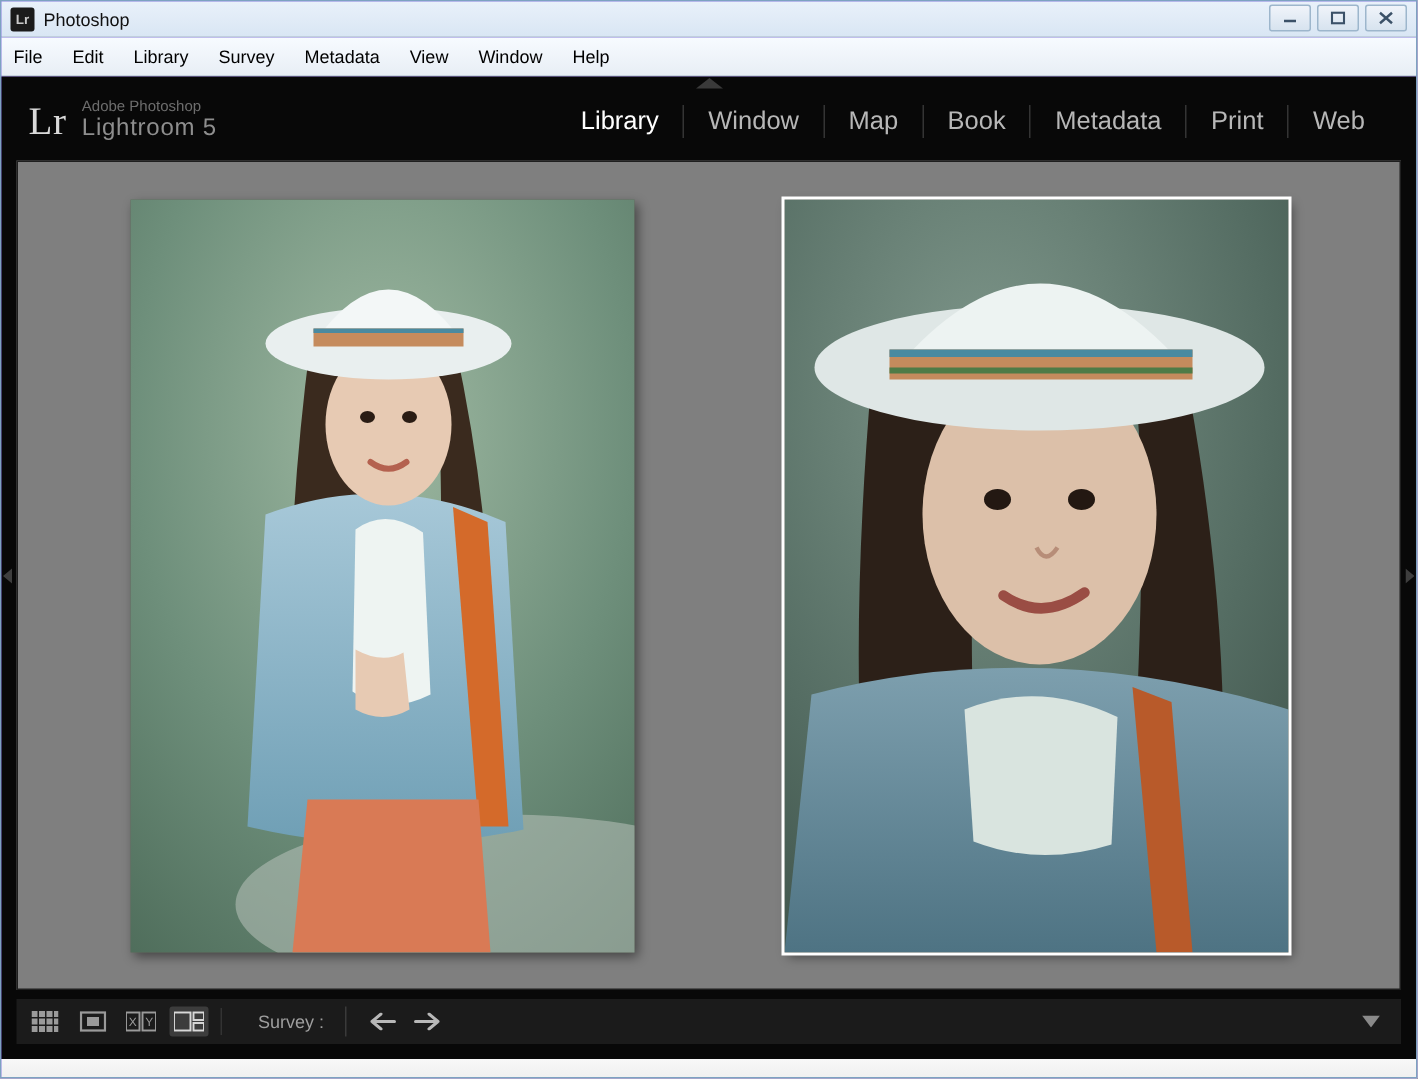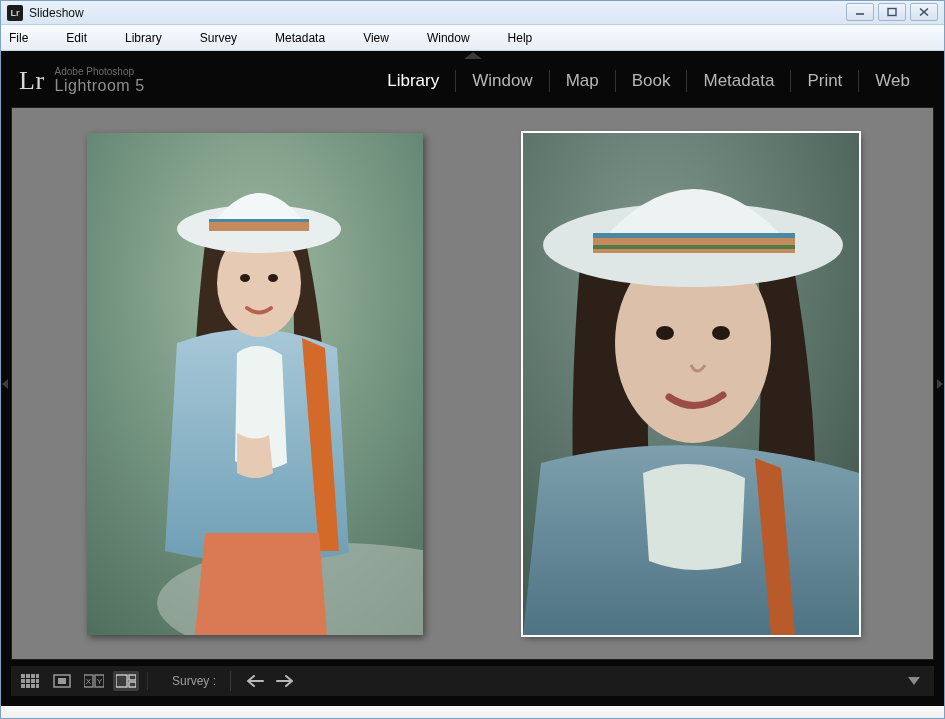--- a/index.html
+++ b/index.html
@@ -45,21 +45,21 @@
     color: #3b5168; font-family: Arial, sans-serif;
   }
   .win-btn svg { display:block; }
   
   .menubar {
     height: 26px;
     background: linear-gradient(#f7fbff,#e8eef5);
     border-bottom: 1px solid #c8d4df;
     display: flex; align-items: center;
     padding-left: 8px;
-    font-size: 12px; color: #000; gap: 18px;
+    font-size: 12px; color: #000;
   }
   .menu-item { margin-right: 20px; cursor: default; }
   
   .lr-app {
     flex: 1 1 auto;
     background: #080808;
     display: flex; flex-direction: column;
     color: #bcbcbc;
     min-height: 0;
   }
@@ -158,21 +158,21 @@
     background: linear-gradient(#f8f8f8,#f0f0f0);
   }
 </style>
 </head>
 <body>
 
 <div class="win-frame">
 
   <div class="win-titlebar">
     <div class="app-icon">Lr</div>
-    <div class="win-title">Slideshow</div>
+    <div class="win-title">Photoshop</div>
     <div class="win-buttons">
       <div class="win-btn">
         <svg width="12" height="10" viewBox="0 0 12 10">
             <line x1="2" y1="7" x2="10" y2="7" stroke="#3b5168" stroke-width="1.6"></line>
           </svg>
       </div>
       <div class="win-btn">
         <svg width="12" height="10" viewBox="0 0 12 10">
             <rect x="2" y="1.5" width="8" height="7" fill="none" stroke="#3b5168" stroke-width="1.4"></rect>
           </svg>

